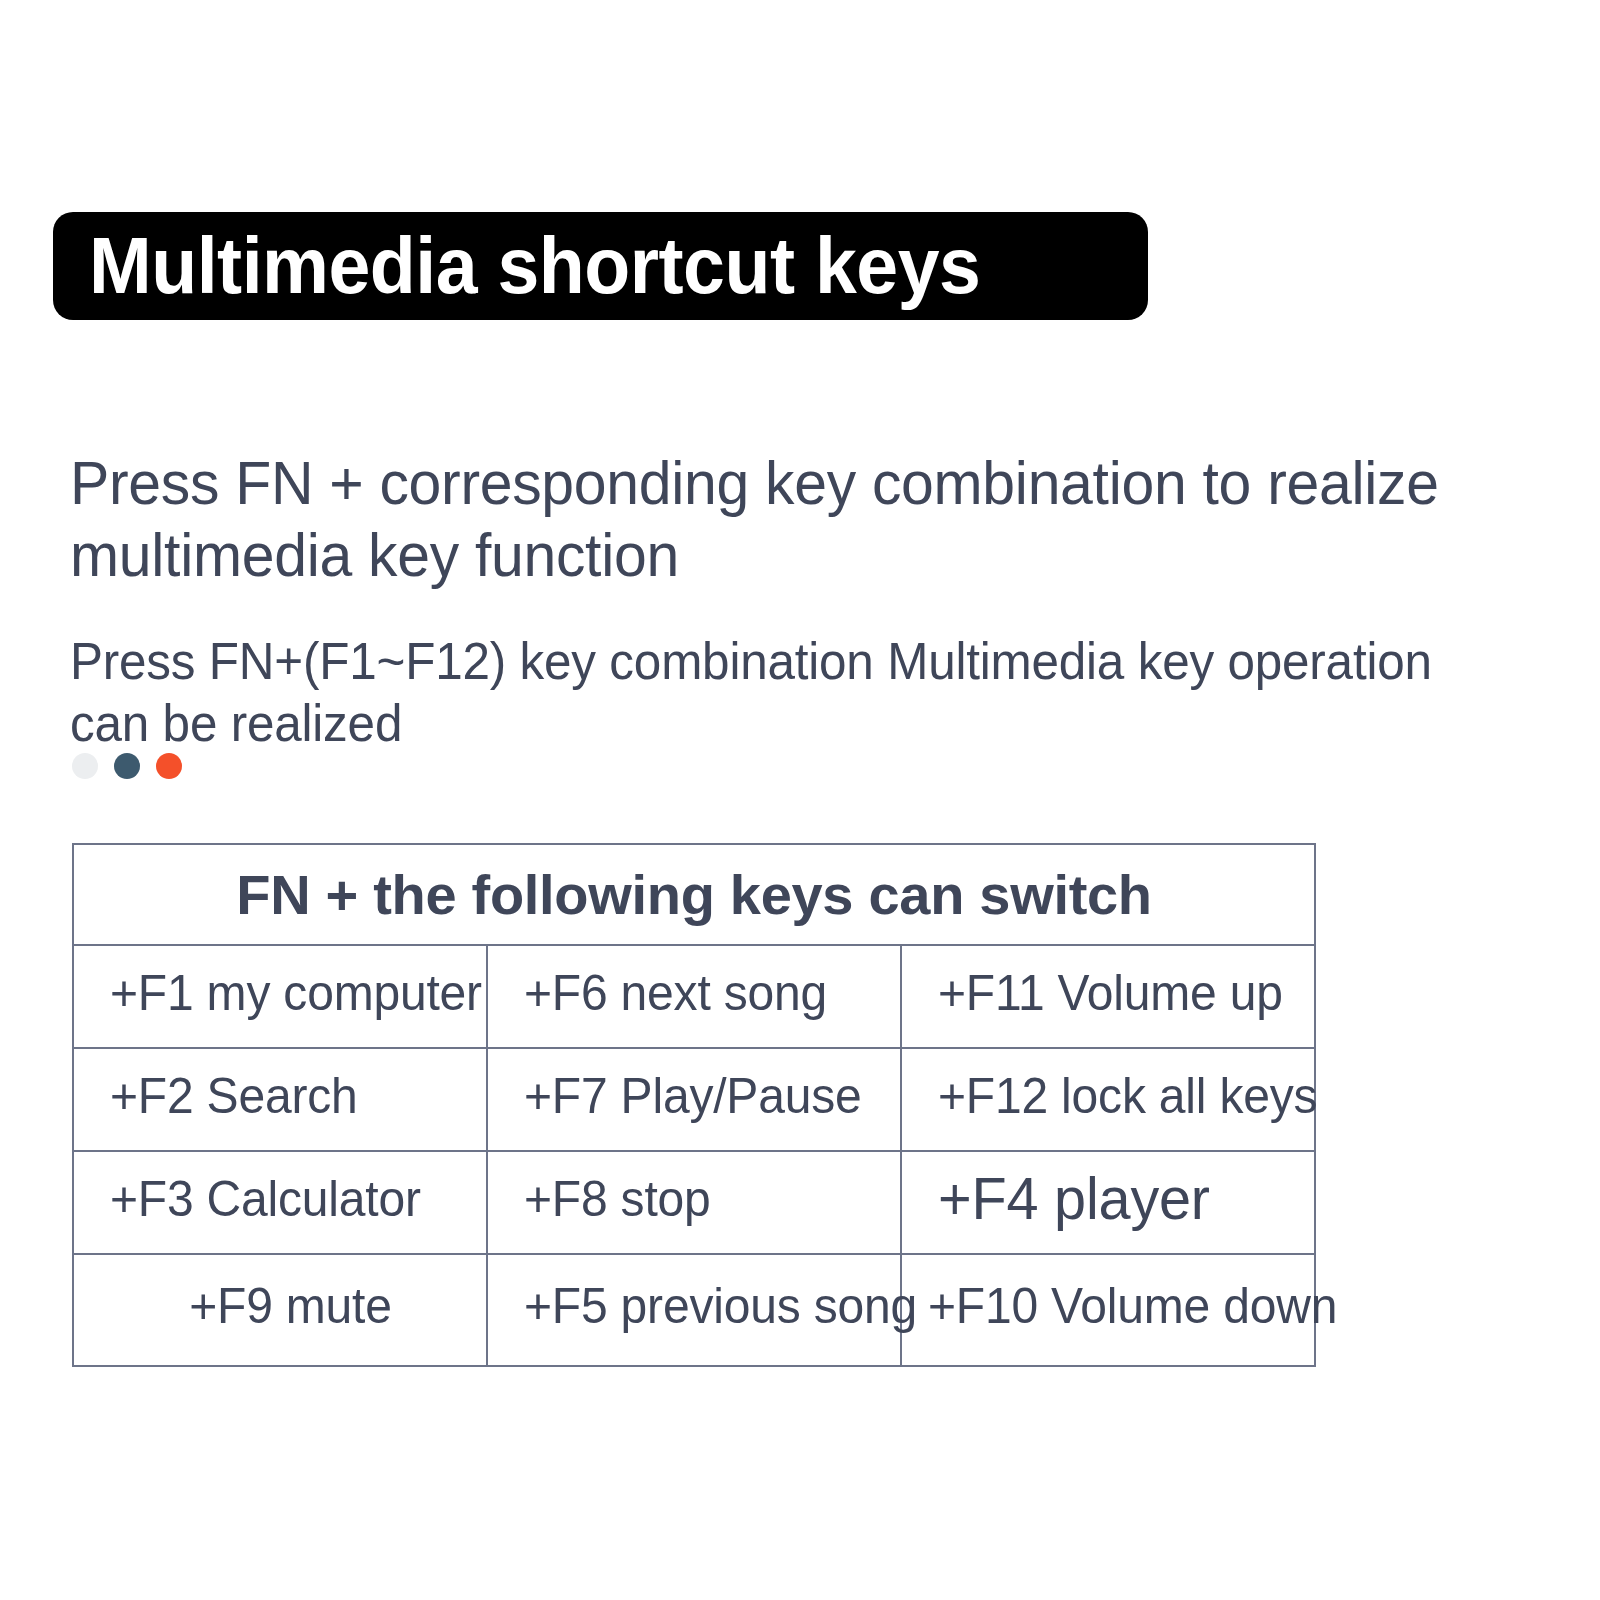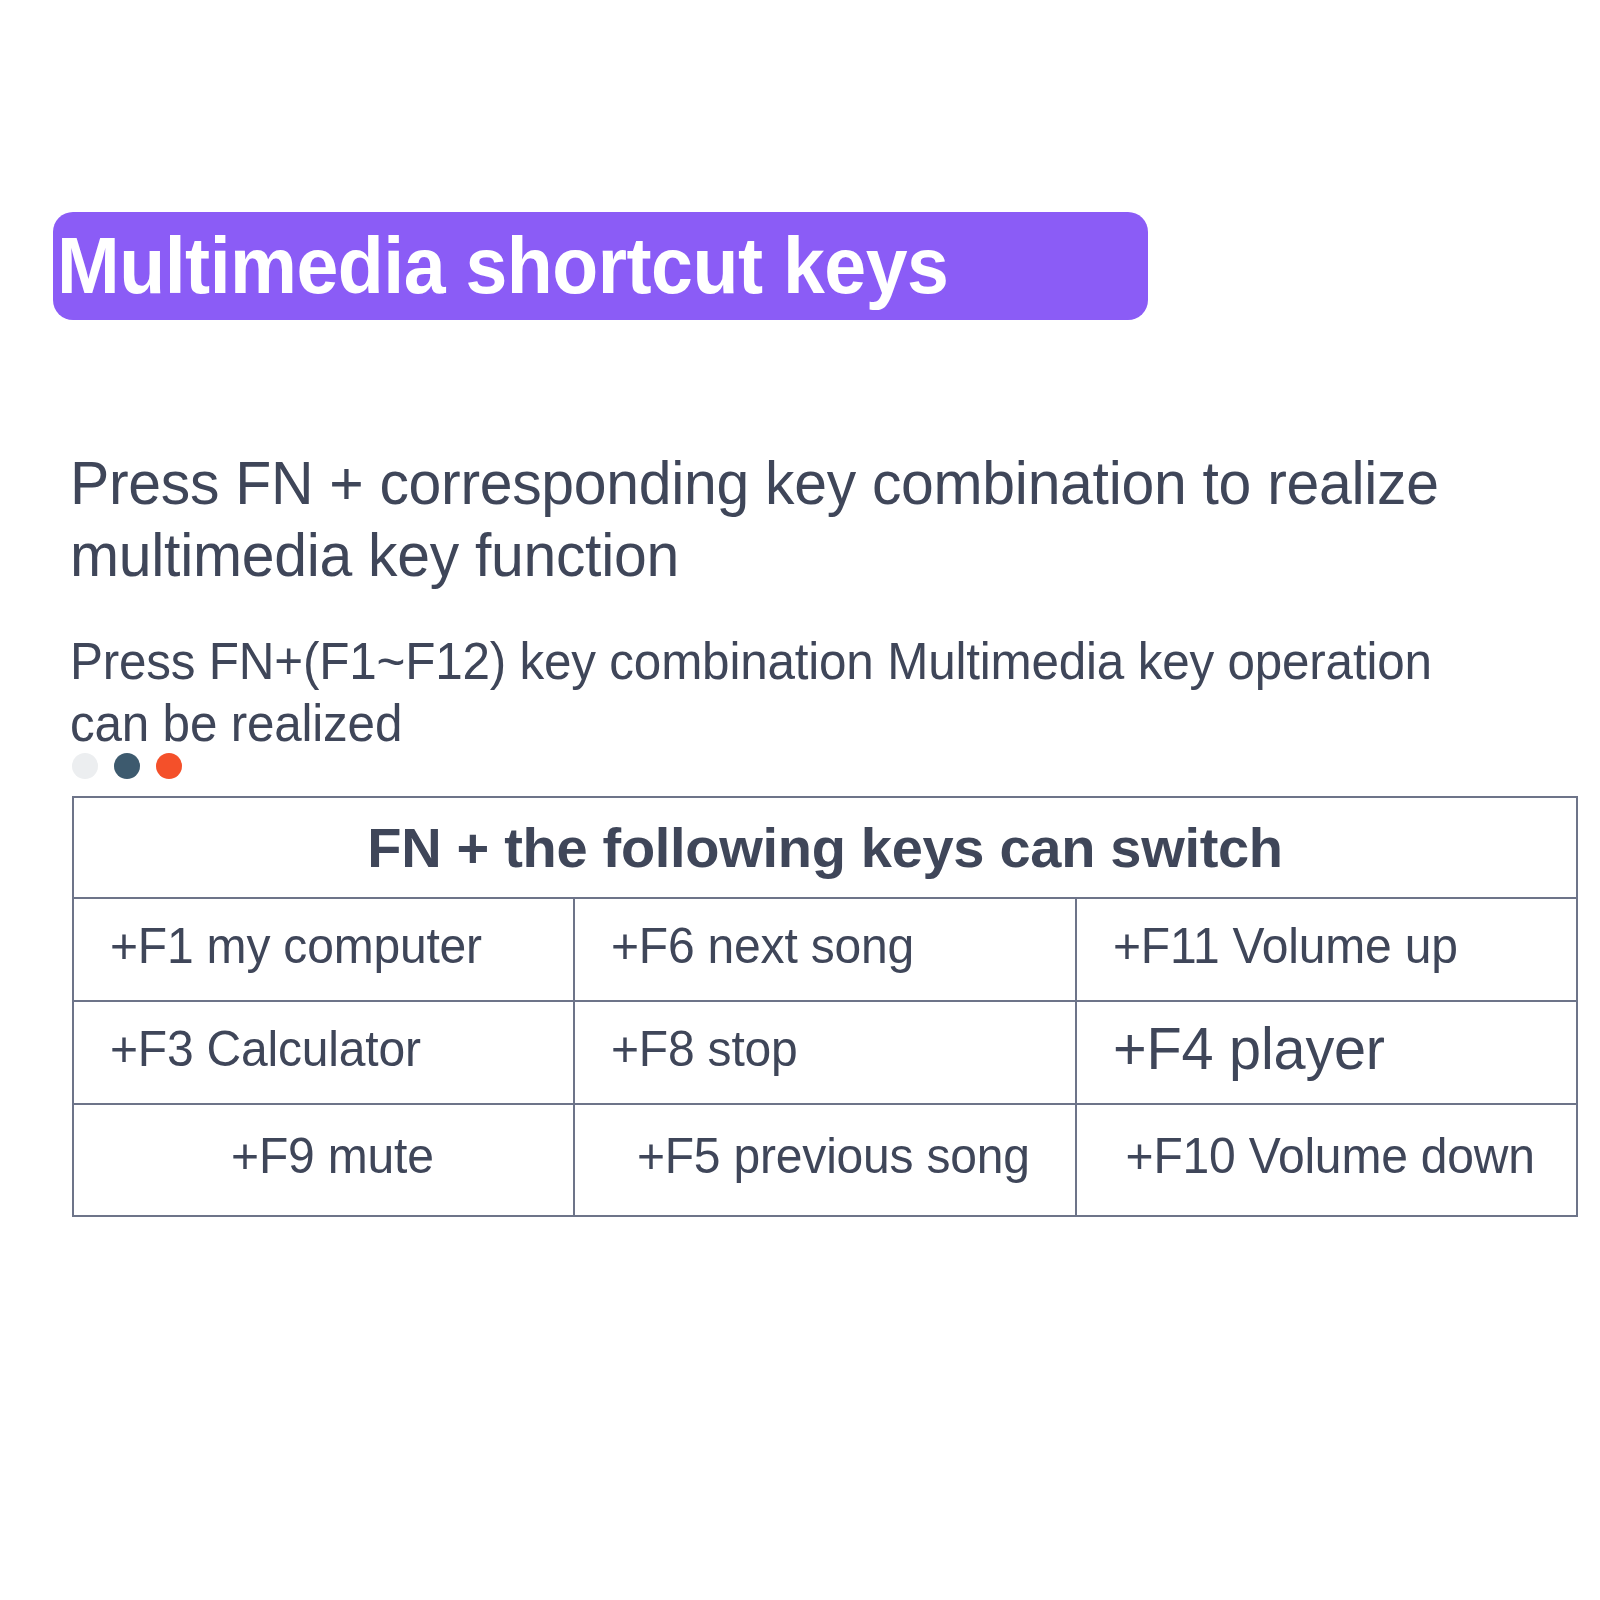--- a/index.html
+++ b/index.html
@@ -23,26 +23,26 @@
     background: #ffffff;
   }
 
   
   .title-banner {
     position: absolute;
     left: 53px;
     top: 212px;
     width: 1095px;
     height: 108px;
-    background: #8b5cf6;
+    background: #000000;
     border-radius: 20px;
     display: flex;
     align-items: center;
     box-sizing: border-box;
-    padding-left: 4px;
+    padding-left: 36px;
   }
   .title-text {
     color: #ffffff;
     font-family: "Liberation Sans Narrow", "Liberation Sans", sans-serif;
     font-weight: bold;
     font-size: 80px;
     line-height: 82px;
     letter-spacing: -0.5px;
     transform: scaleX(0.94);
     transform-origin: left center;
@@ -91,22 +91,22 @@
     width: 26px;
     height: 26px;
     border-radius: 50%;
     display: block;
   }
 
   
   .key-table {
     position: absolute;
     left: 72px;
-    top: 796px;
-    width: 1506px;
+    top: 843px;
+    width: 1244px;
     border-collapse: collapse;
     table-layout: fixed;
   }
   .key-table td,
   .key-table th {
     border: 2px solid #6d7489;
     color: #3f4659;
     font-family: "Liberation Sans Narrow", "Liberation Sans", sans-serif;
     padding: 0 0 8px 36px;
     box-sizing: border-box;
@@ -175,20 +175,31 @@
           </td>
         <td>
             <span class="cell-inner">+F6 next song</span>
           </td>
         <td>
             <span class="cell-inner">+F11 Volume up</span>
           </td>
       </tr>
       <tr>
         <td>
+            <span class="cell-inner">+F2 Search</span>
+          </td>
+        <td>
+            <span class="cell-inner">+F7 Play/Pause</span>
+          </td>
+        <td>
+            <span class="cell-inner">+F12 lock all keys</span>
+          </td>
+      </tr>
+      <tr>
+        <td>
             <span class="cell-inner">+F3 Calculator</span>
           </td>
         <td>
             <span class="cell-inner">+F8 stop</span>
           </td>
         <td class="big">
             <span class="cell-inner">+F4 player</span>
           </td>
       </tr>
       <tr class="last-row">

